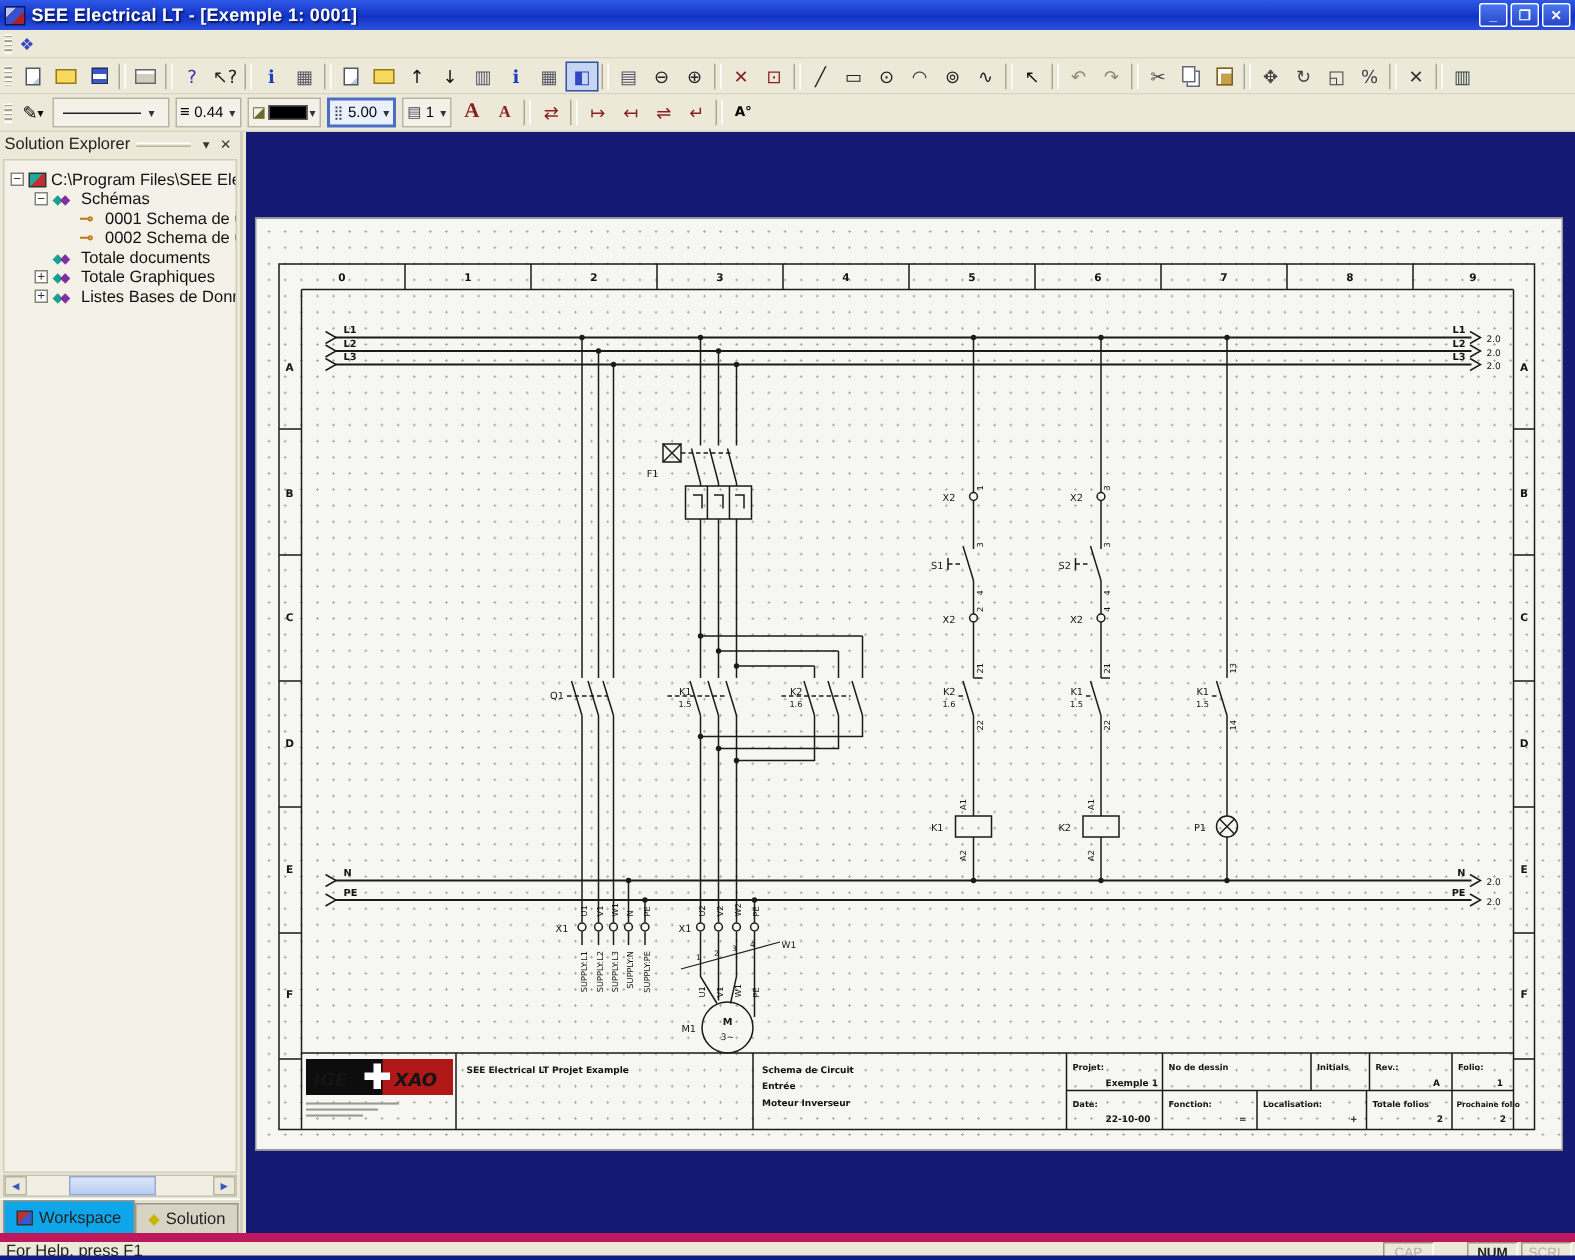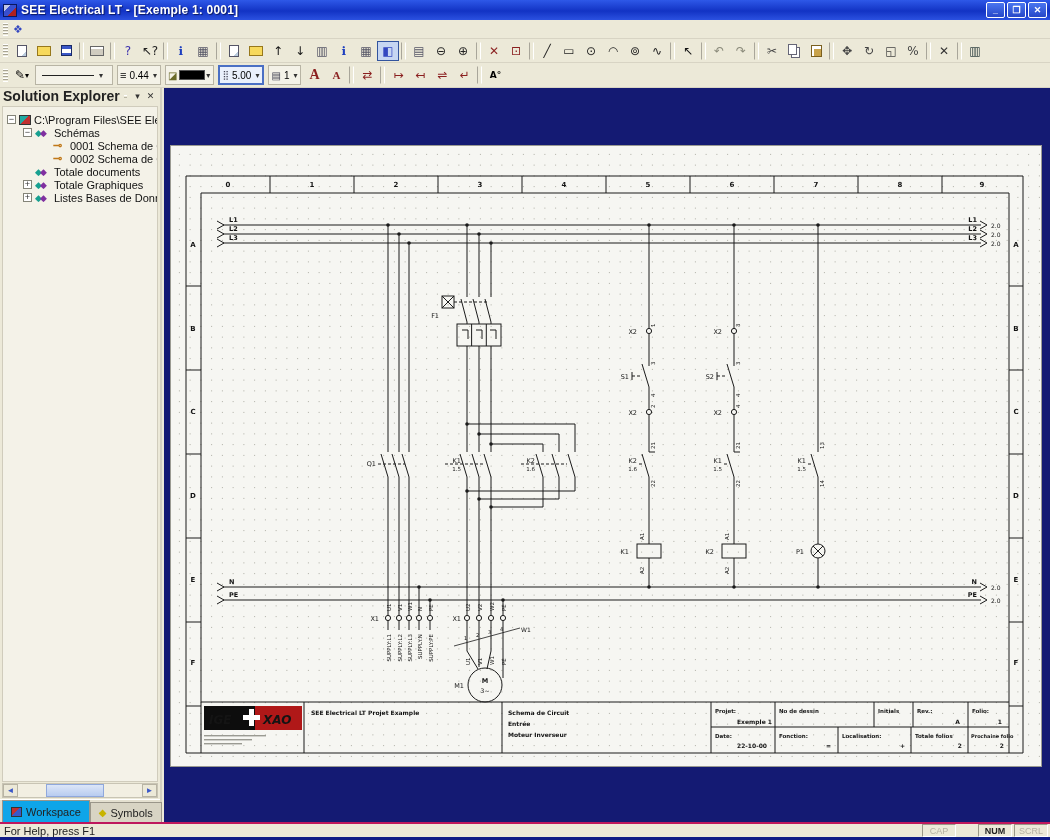--- a/index.html
+++ b/index.html
@@ -65,21 +65,21 @@
   .fontA1 { font-size:14px; font-weight:bold; color:#8a1f1f; font-family:"Liberation Serif",serif;}
   .fontA2 { font-size:11px; font-weight:bold; color:#8a1f1f; font-family:"Liberation Serif",serif;}
 
   
   .main { position:absolute; left:0; top:88px; width:1050px; height:734px; }
 
   
   .panel { position:absolute; left:0; top:0; width:162px; height:734px; background:#ECE9D8;
     border-right:2px solid #D4D0C0; }
   .panel-header { height:16px; display:flex; align-items:center; padding:1px 3px; }
-  .panel-header .ptitle { font-size:14px; color:#222; white-space:nowrap;font-weight:bold; }
+  .panel-header .ptitle { font-size:11px; color:#222; white-space:nowrap; }
   .panel-header .hline { flex:1; height:3px; margin:0 4px;
     border-top:1px solid #fff; border-bottom:1px solid #B8B4A4; }
   .panel-hbtn { width:13px; height:13px; font-size:9px; line-height:11px; text-align:center;
     border:1px solid transparent; color:#333; }
   .tree { position:absolute; left:2px; top:18px; right:2px; bottom:40px; background:#F4F2E8;
     border:1px solid #D0CCBC; overflow:hidden; padding-top:6px; }
   .trow { display:flex; align-items:center; height:13px; white-space:nowrap; overflow:hidden; font-size:11px; }
   .trow .lbl { margin-left:3px; color:#111; }
   .d0 { padding-left:4px; } .d1 { padding-left:20px; } .d2 { padding-left:38px; }
   .expbox { width:9px; height:9px; border:1px solid #848478; background:#fff; font-size:9px; line-height:7px;
@@ -110,21 +110,21 @@
   
   .canvas { position:absolute; left:164px; top:0; width:886px; height:734px; background:#141A73; overflow:hidden; }
   .sheet { position:absolute; left:6px; top:57px; width:872px; height:622px; background:#F6F6F2;
     background-image:radial-gradient(#ABABA1 0.7px, transparent 0.9px); background-size:10.75px 10.75px;
     background-position:3px 3px; border:1px solid #9a9a92; }
   .sheet svg { position:absolute; left:0; top:0; }
   svg text { font-family:"DejaVu Sans", sans-serif; fill:#141414; }
 
   
   .statusbar { position:absolute; left:0; top:822px; width:100%; height:15px; background:#ECE9D8;
-    border-top:2px solid #be185d; display:flex; align-items:center; font-size:11px; color:#222; }
+    border-top:6px solid #be185d; display:flex; align-items:flex-start; font-size:11px; color:#222; }
   .statusbar .help { padding-left:4px; flex:1; }
   .scell { width:34px; height:13px; margin-right:2px; text-align:center; font-size:9px; line-height:13px;
     border:1px solid; border-color:#9a9888 #fff #fff #9a9888; }
   .scell.dim { color:#B4B0A2; } .scell.on { color:#222; font-weight:bold;margin-left:20px; }
   .bottomstrip { position:absolute; left:0; top:837px; width:100%; height:3px; background:#101C86; }
 </style>
 </head>
 <body>
 
 <div class="app">
@@ -415,21 +415,21 @@
         <div class="sthumb"></div>
         <div class="sbtn right">►</div>
       </div>
       <div class="ptabs">
         <div class="ptab active">
           <span class="ic-ws"></span>
           <span>Workspace</span>
         </div>
         <div class="ptab">
           <span class="ic-sym">◆</span>
-          <span>Symbols</span>
+          <span>Solution</span>
         </div>
       </div>
     </div>
 
     <div class="canvas">
       <div class="sheet">
         <svg id="schematic" width="872" height="622" viewBox="0 0 872 622">
           <g stroke="#1b1b1b" fill="none" stroke-width="1">
 
             <path d="M15 30 H852 V607 H15 Z M30 47 H838 M30 47 V607 M838 47 V607

